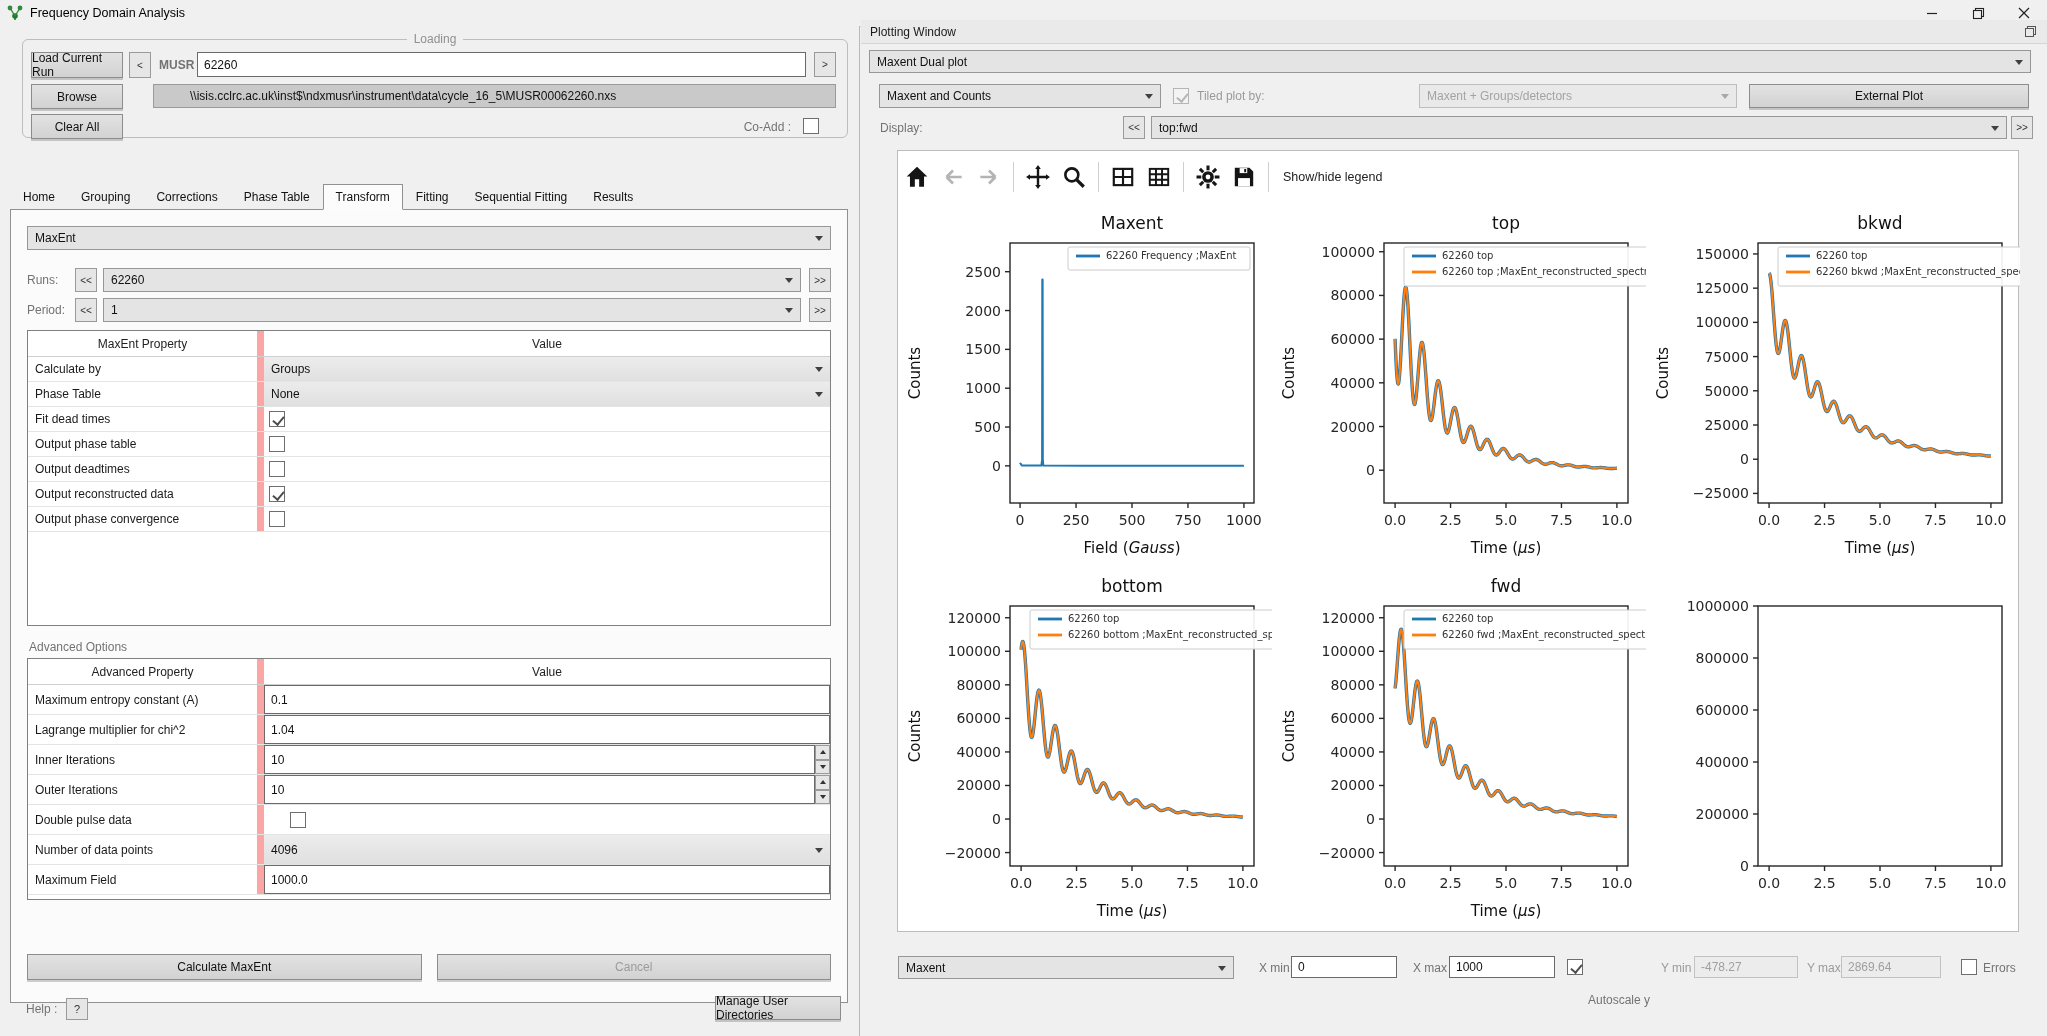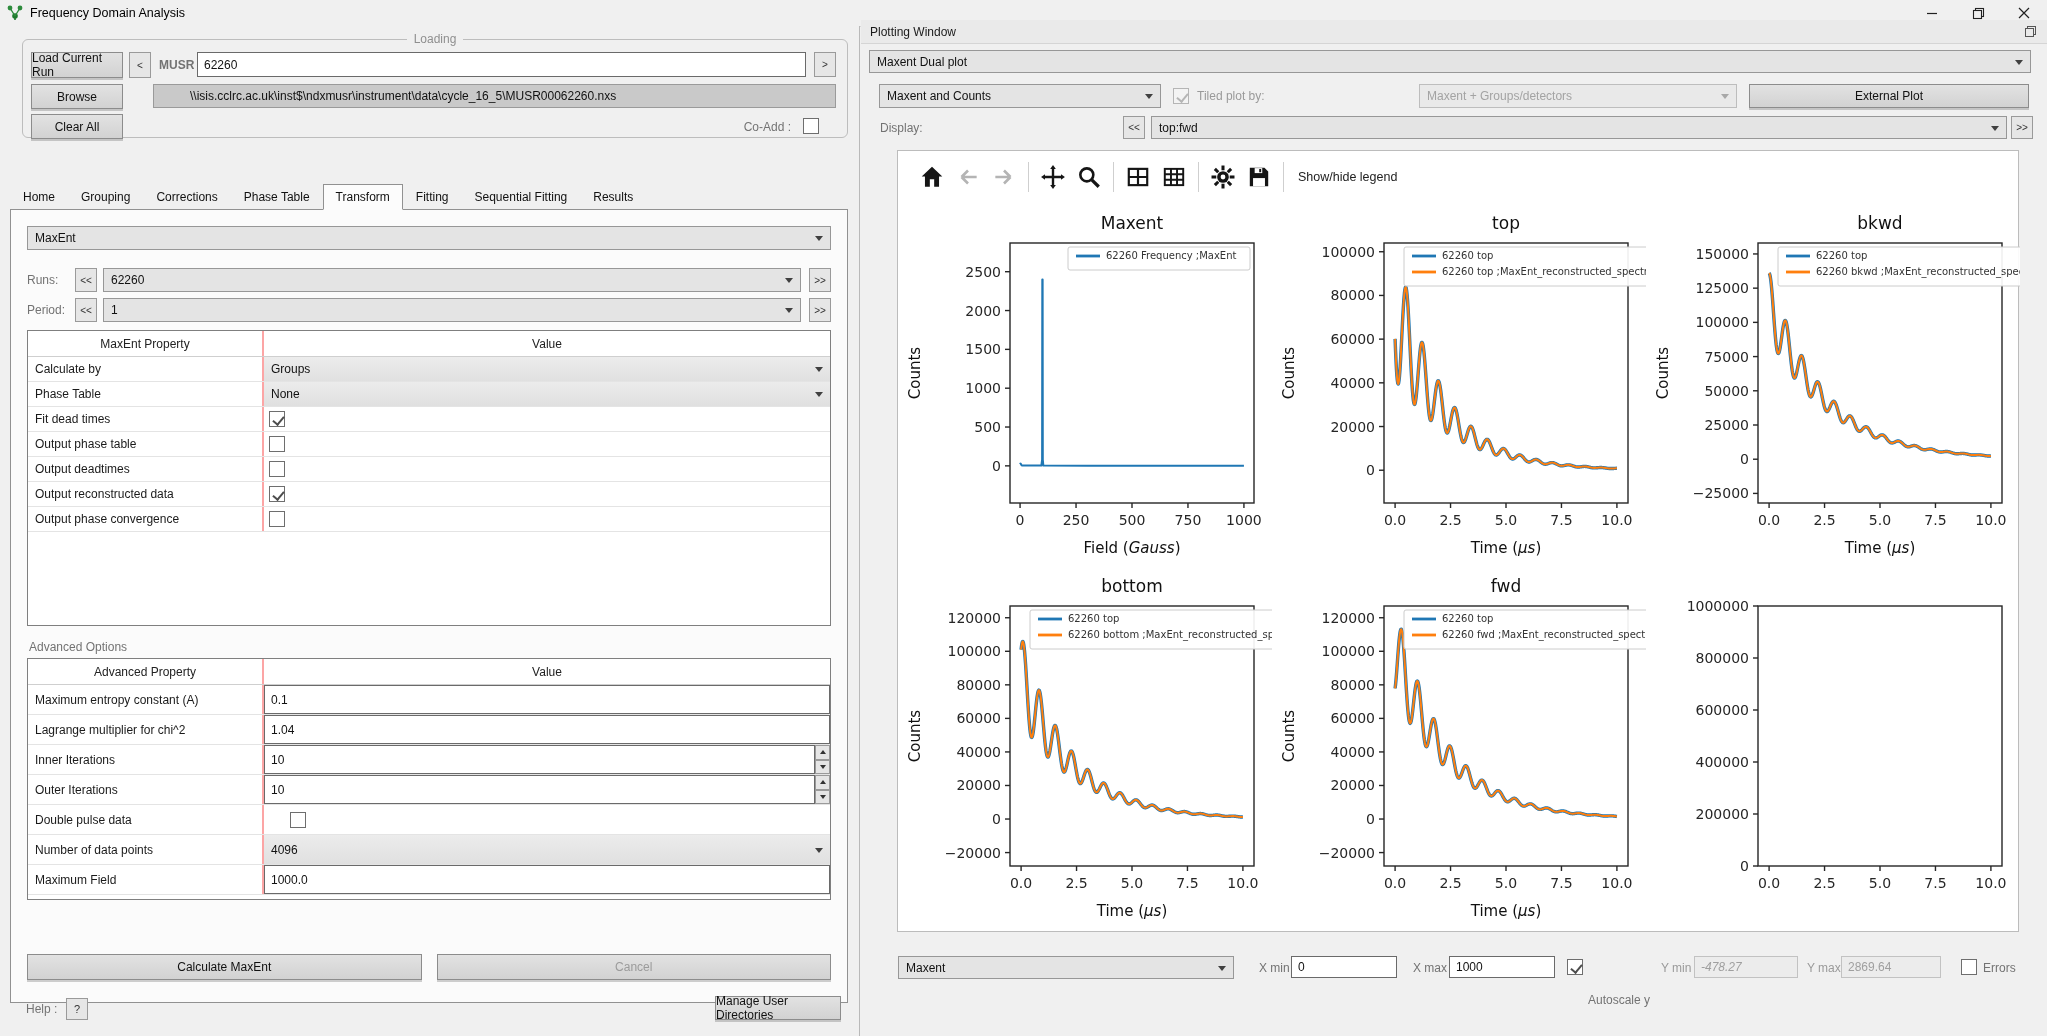--- a/index.html
+++ b/index.html
@@ -46,35 +46,35 @@
   
   .tabs{position:absolute;left:10px;top:158px;height:25px;display:flex;align-items:flex-end;z-index:3;}
   .tab{padding:4px 12px 5px 12px;font-size:12px;border:1px solid transparent;border-bottom:none;color:#111;}
   .tab.active{background:#fcfcfc;border:1px solid #919191;border-bottom:1px solid #fcfcfc;
               margin-bottom:-1px;padding-top:5px;}
   .tab-panel{position:absolute;left:10px;top:183px;width:838px;height:794px;border:1px solid #919191;
              background:#fbfbfb;box-sizing:border-box;}
   .ptable{position:absolute;background:#fff;border:1px solid #7f7f7f;box-sizing:border-box;overflow:hidden;}
   .prow{display:grid;grid-template-columns:236px 1fr;border-bottom:1px solid #e4e4e4;}
   .prow.head{border-bottom:1px solid #cfcfcf;}
-  .pcell{display:flex;align-items:center;padding:0;border-right:2px solid #fca5a5;box-sizing:border-box;overflow:hidden;}
+  .pcell{display:flex;align-items:center;padding:0;border-right:7px solid #fca5a5;box-sizing:border-box;overflow:hidden;}
   .pcell.last{border-right:none;}
   .pcell .rowlabel{padding-left:7px;font-size:12px;}
   .pcell.hdr{justify-content:center;font-size:12px;color:#222;}
   .spin{display:flex;flex-direction:column;width:15px;height:100%;}
   .spin .sb{flex:1;background:#e6e6e6;border:1px solid #9a9a9a;display:flex;align-items:center;
             justify-content:center;box-sizing:border-box;}
   .spin .sb .up{width:0;height:0;border-left:3px solid transparent;border-right:3px solid transparent;border-bottom:4px solid #333;}
   .spin .sb .dn{width:0;height:0;border-left:3px solid transparent;border-right:3px solid transparent;border-top:4px solid #333;}
   
   .right-pane{position:absolute;left:861px;top:20px;width:1186px;height:1016px;background:#f0f0f0;}
   .dock-title{position:absolute;left:0;top:0;width:100%;height:24px;background:#eaeaea;
               border-bottom:1px solid #d5d5d5;display:flex;align-items:center;padding-left:9px;box-sizing:border-box;}
   .canvas{position:absolute;left:36px;top:130px;width:1122px;height:782px;background:#fff;border:1px solid #bcbcbc;box-sizing:border-box;}
-  .toolbar{position:absolute;left:0;top:0;width:100%;height:52px;display:flex;align-items:center;padding-left:16px;box-sizing:border-box;}
+  .toolbar{position:absolute;left:0;top:0;width:100%;height:52px;display:flex;align-items:center;padding-left:1px;box-sizing:border-box;}
   .tbtn{width:36px;height:36px;display:flex;align-items:center;justify-content:center;}
   .tsep{width:1px;height:30px;background:#cfcfcf;margin:0 6px;}
   .legendtoggle{margin-left:8px;font-size:12.5px;color:#222;}
   #plots{position:absolute;left:0;top:52px;width:1122px;height:726px;display:grid;
          grid-template-columns:repeat(3,1fr);grid-template-rows:repeat(2,1fr);}
   .plotcell{display:flex;align-items:center;justify-content:center;}
   svg text{font-family:"DejaVu Sans","Liberation Sans",sans-serif;}
 </style>
 </head>
 <body>
@@ -674,20 +674,20 @@
 
     <div style="position:absolute;left:0;top:936px;width:100%;height:24px;">
       <div class="combo" style="position:absolute;left:37px;width:336px;height:23px;">Maxent</div>
       <div class="lbl" style="position:absolute;left:398px;height:23px;">X min</div>
       <div class="tinput" style="position:absolute;left:430px;width:106px;height:22px;">0</div>
       <div class="lbl" style="position:absolute;left:552px;height:23px;">X max</div>
       <div class="tinput" style="position:absolute;left:588px;width:106px;height:22px;">1000</div>
       <div class="cb checked" style="position:absolute;left:706px;top:3px;"></div>
       <div class="lbl" style="position:absolute;left:727px;height:23px;margin-top:32px;">Autoscale y</div>
       <div class="lbl grey" style="position:absolute;left:800px;height:23px;">Y min</div>
-      <div class="tinput disabled" style="position:absolute;left:833px;width:104px;height:22px;font-style:italic;">-478.27</div>
+      <div class="tinput disabled" style="position:absolute;left:833px;width:104px;height:22px;">-478.27</div>
       <div class="lbl grey" style="position:absolute;left:946px;height:23px;">Y max</div>
       <div class="tinput disabled" style="position:absolute;left:980px;width:100px;height:22px;">2869.64</div>
       <div class="cb" style="position:absolute;left:1100px;top:3px;"></div>
       <div class="lbl" style="position:absolute;left:1122px;height:23px;">Errors</div>
     </div>
   </div>
 </div>
 
 </body></html>

